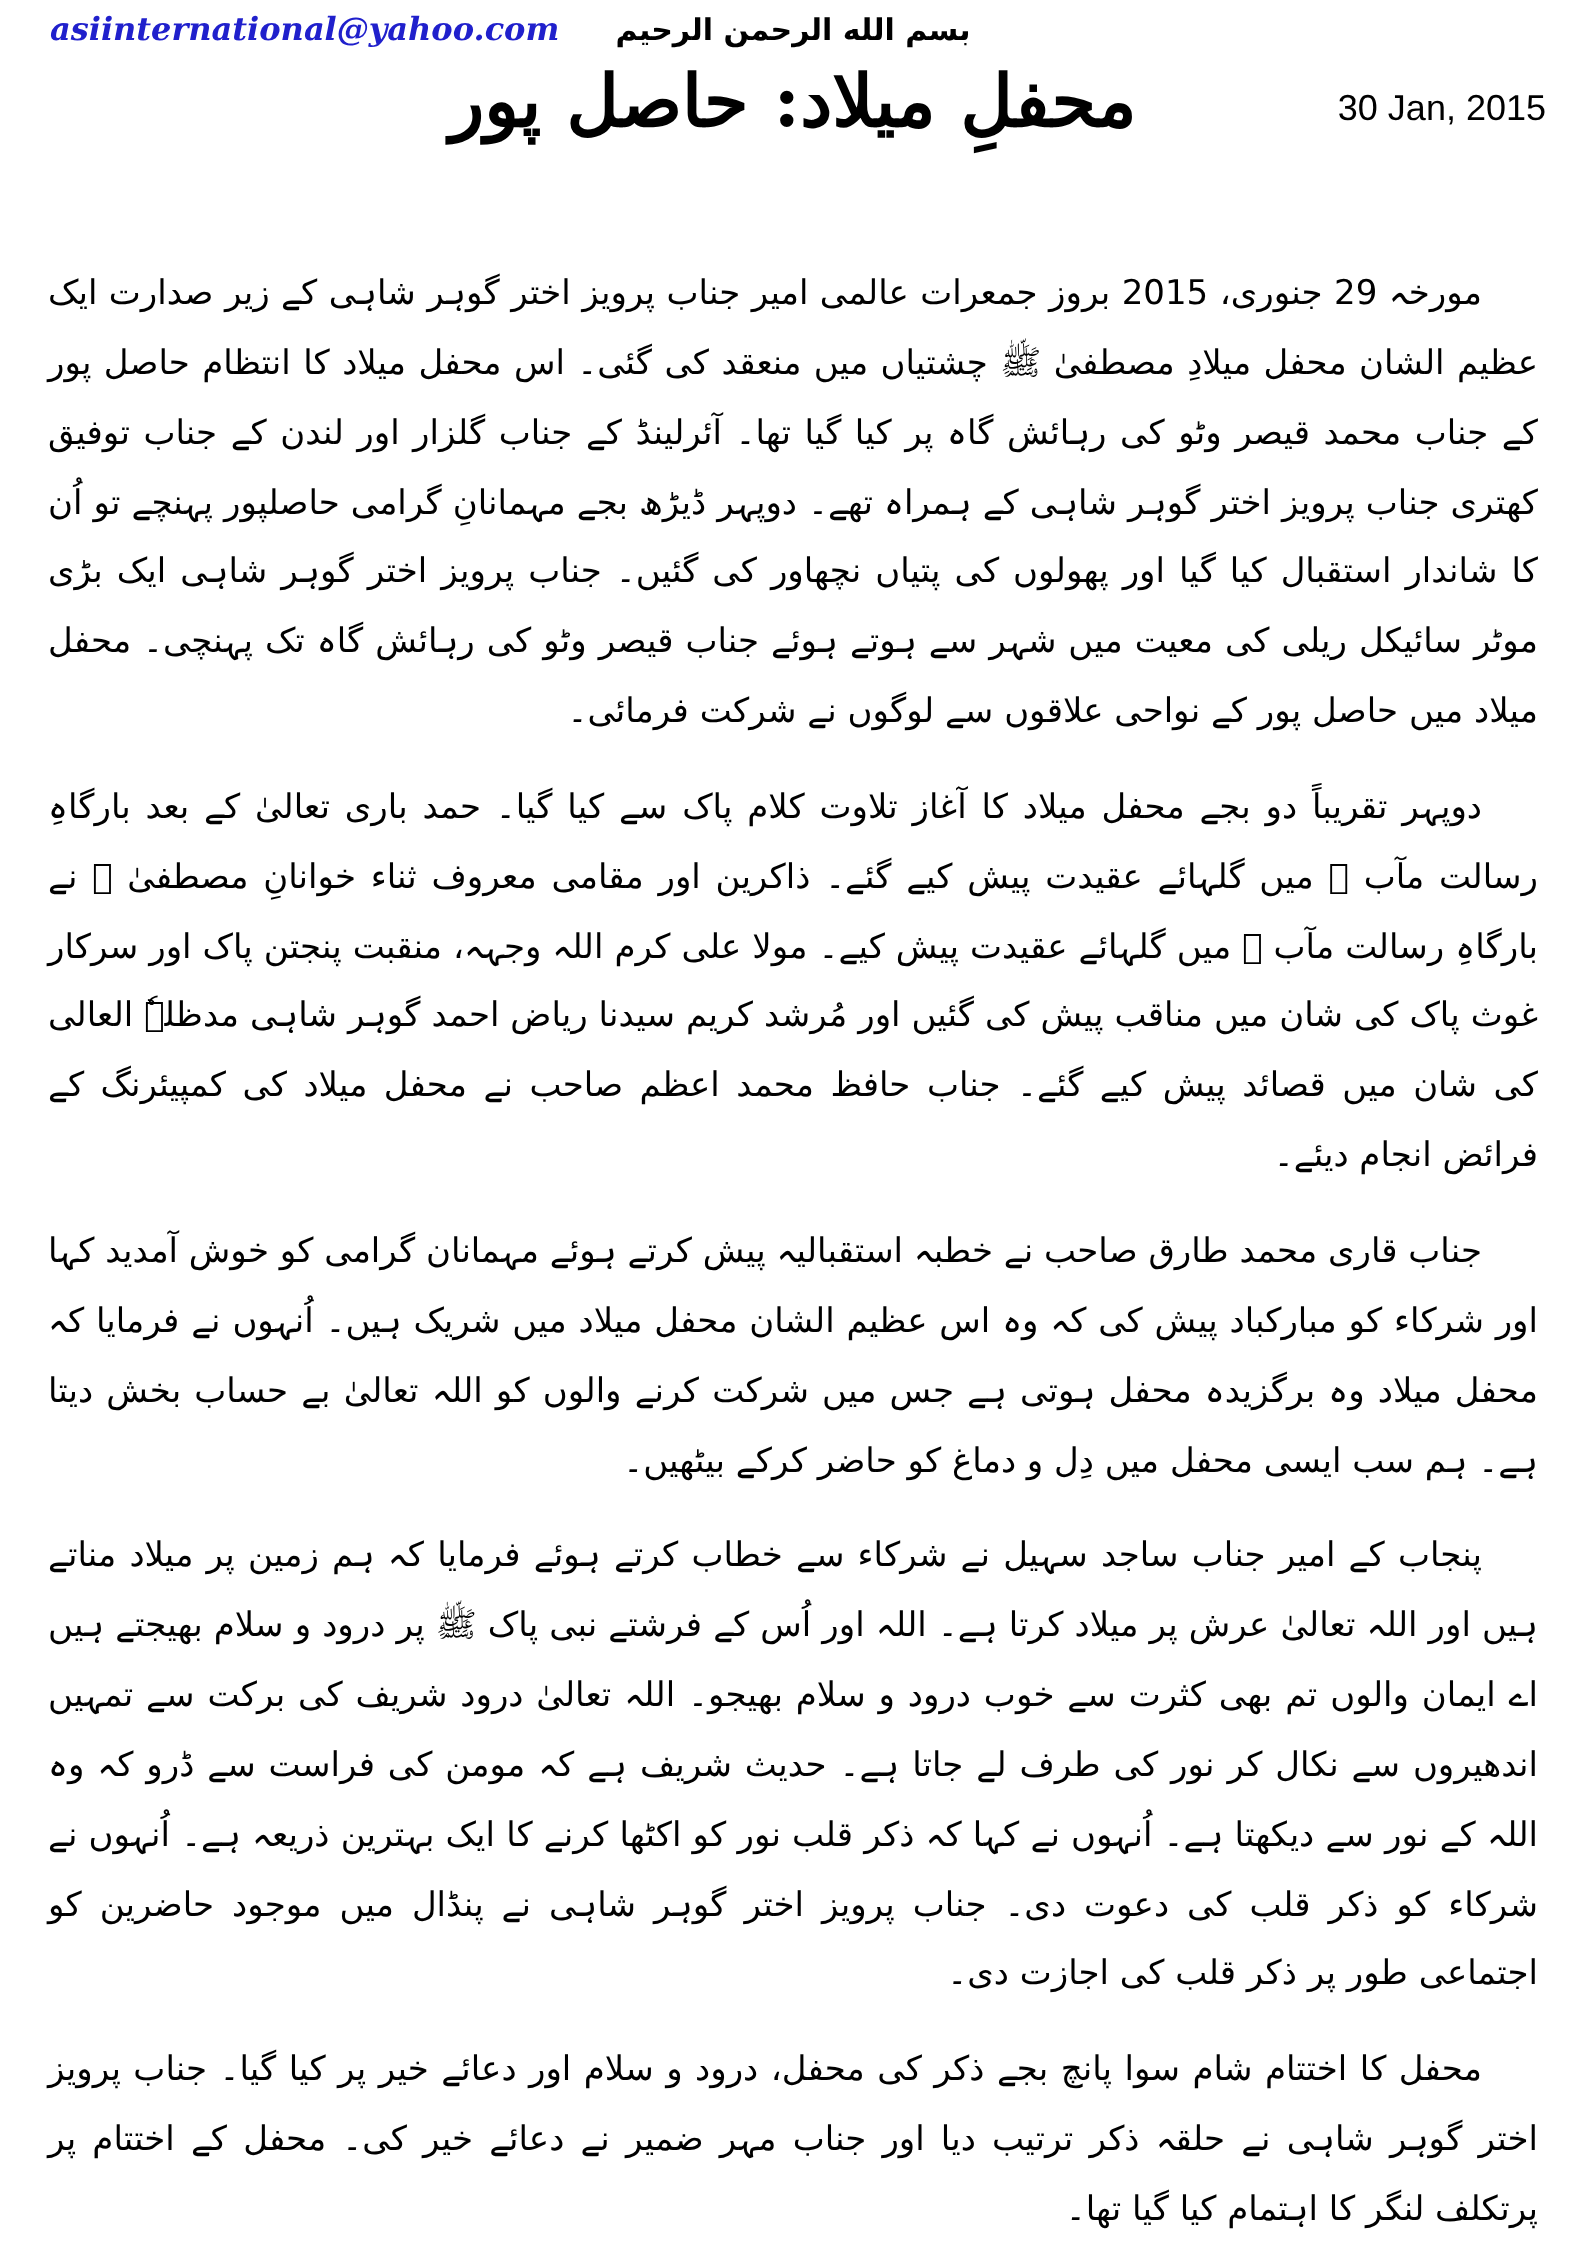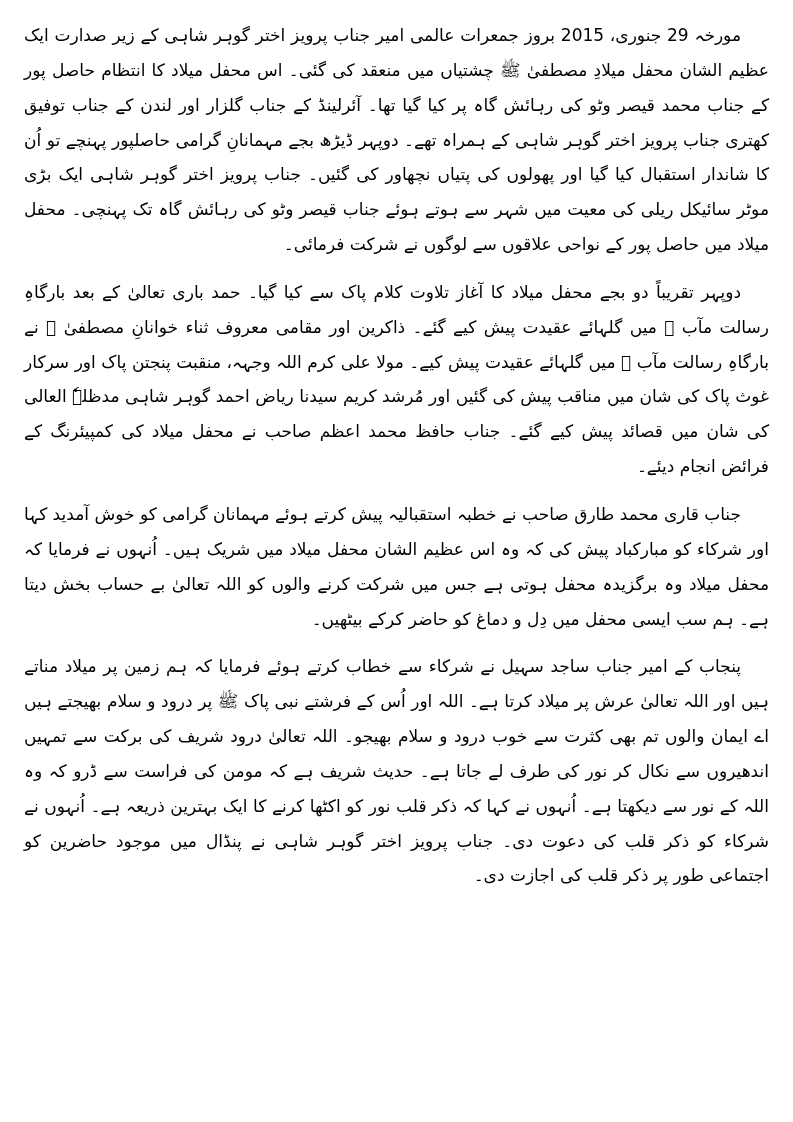--- a/index.html
+++ b/index.html
@@ -51,22 +51,29 @@
     font-size: 17px;
     line-height: 2.05;
   }
   .body p { margin: 0 0 13px 0; text-indent: 28px; }
 </style>
 </head>
 <body>
 
 <div class="page">
 
+  <div class="header">
+    <span class="email-top">asiinternational@yahoo.com</span>
+    <div class="bismillah">بسم الله الرحمن الرحيم</div>
+    <h1 class="title">محفلِ میلاد: حاصل پور</h1>
+    <span class="date">30 Jan, 2015</span>
+  </div>
 
   <div class="body">
     <p>مورخہ 29 جنوری، 2015 بروز جمعرات عالمی امیر جناب پرویز اختر گوہر شاہی کے زیر صدارت ایک عظیم الشان محفل میلادِ مصطفیٰ ﷺ چشتیاں میں منعقد کی گئی۔ اس محفل میلاد کا انتظام حاصل پور کے جناب محمد قیصر وٹو کی رہائش گاہ پر کیا گیا تھا۔ آئرلینڈ کے جناب گلزار اور لندن کے جناب توفیق کھتری جناب پرویز اختر گوہر شاہی کے ہمراہ تھے۔ دوپہر ڈیڑھ بجے مہمانانِ گرامی حاصلپور پہنچے تو اُن کا شاندار استقبال کیا گیا اور پھولوں کی پتیاں نچھاور کی گئیں۔ جناب پرویز اختر گوہر شاہی ایک بڑی موٹر سائیکل ریلی کی معیت میں شہر سے ہوتے ہوئے جناب قیصر وٹو کی رہائش گاہ تک پہنچی۔ محفل میلاد میں حاصل پور کے نواحی علاقوں سے لوگوں نے شرکت فرمائی۔</p>
     <p>دوپہر تقریباً دو بجے محفل میلاد کا آغاز تلاوت کلام پاک سے کیا گیا۔ حمد باری تعالیٰ کے بعد بارگاہِ رسالت مآب ﷺ میں گلہائے عقیدت پیش کیے گئے۔ ذاکرین اور مقامی معروف ثناء خوانانِ مصطفیٰ ﷺ نے بارگاہِ رسالت مآب ﷺ میں گلہائے عقیدت پیش کیے۔ مولا علی کرم اللہ وجہہ، منقبت پنجتن پاک اور سرکار غوث پاک کی شان میں مناقب پیش کی گئیں اور مُرشد کریم سیدنا ریاض احمد گوہر شاہی مدظلہٗ العالی کی شان میں قصائد پیش کیے گئے۔ جناب حافظ محمد اعظم صاحب نے محفل میلاد کی کمپیئرنگ کے فرائض انجام دیئے۔</p>
     <p>جناب قاری محمد طارق صاحب نے خطبہ استقبالیہ پیش کرتے ہوئے مہمانان گرامی کو خوش آمدید کہا اور شرکاء کو مبارکباد پیش کی کہ وہ اس عظیم الشان محفل میلاد میں شریک ہیں۔ اُنہوں نے فرمایا کہ محفل میلاد وہ برگزیدہ محفل ہوتی ہے جس میں شرکت کرنے والوں کو اللہ تعالیٰ بے حساب بخش دیتا ہے۔ ہم سب ایسی محفل میں دِل و دماغ کو حاضر کرکے بیٹھیں۔</p>
     <p>پنجاب کے امیر جناب ساجد سہیل نے شرکاء سے خطاب کرتے ہوئے فرمایا کہ ہم زمین پر میلاد مناتے ہیں اور اللہ تعالیٰ عرش پر میلاد کرتا ہے۔ اللہ اور اُس کے فرشتے نبی پاک ﷺ پر درود و سلام بھیجتے ہیں اے ایمان والوں تم بھی کثرت سے خوب درود و سلام بھیجو۔ اللہ تعالیٰ درود شریف کی برکت سے تمہیں اندھیروں سے نکال کر نور کی طرف لے جاتا ہے۔ حدیث شریف ہے کہ مومن کی فراست سے ڈرو کہ وہ اللہ کے نور سے دیکھتا ہے۔ اُنہوں نے کہا کہ ذکر قلب نور کو اکٹھا کرنے کا ایک بہترین ذریعہ ہے۔ اُنہوں نے شرکاء کو ذکر قلب کی دعوت دی۔ جناب پرویز اختر گوہر شاہی نے پنڈال میں موجود حاضرین کو اجتماعی طور پر ذکر قلب کی اجازت دی۔</p>
+    <p>محفل کا اختتام شام سوا پانچ بجے ذکر کی محفل، درود و سلام اور دعائے خیر پر کیا گیا۔ جناب پرویز اختر گوہر شاہی نے حلقہ ذکر ترتیب دیا اور جناب مہر ضمیر نے دعائے خیر کی۔ محفل کے اختتام پر پرتکلف لنگر کا اہتمام کیا گیا تھا۔</p>
 
   </div>
 
 </div>
 
 </body></html>

